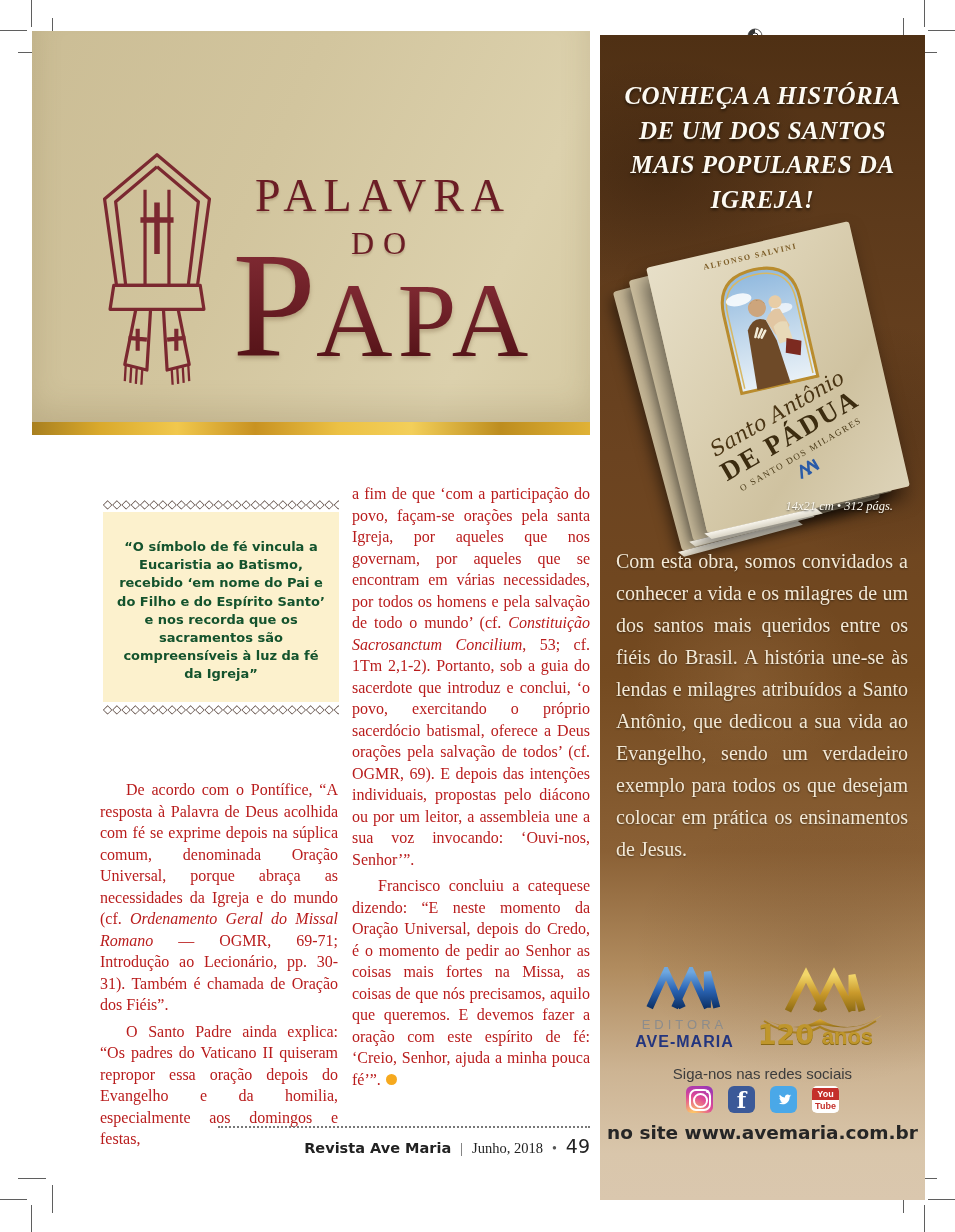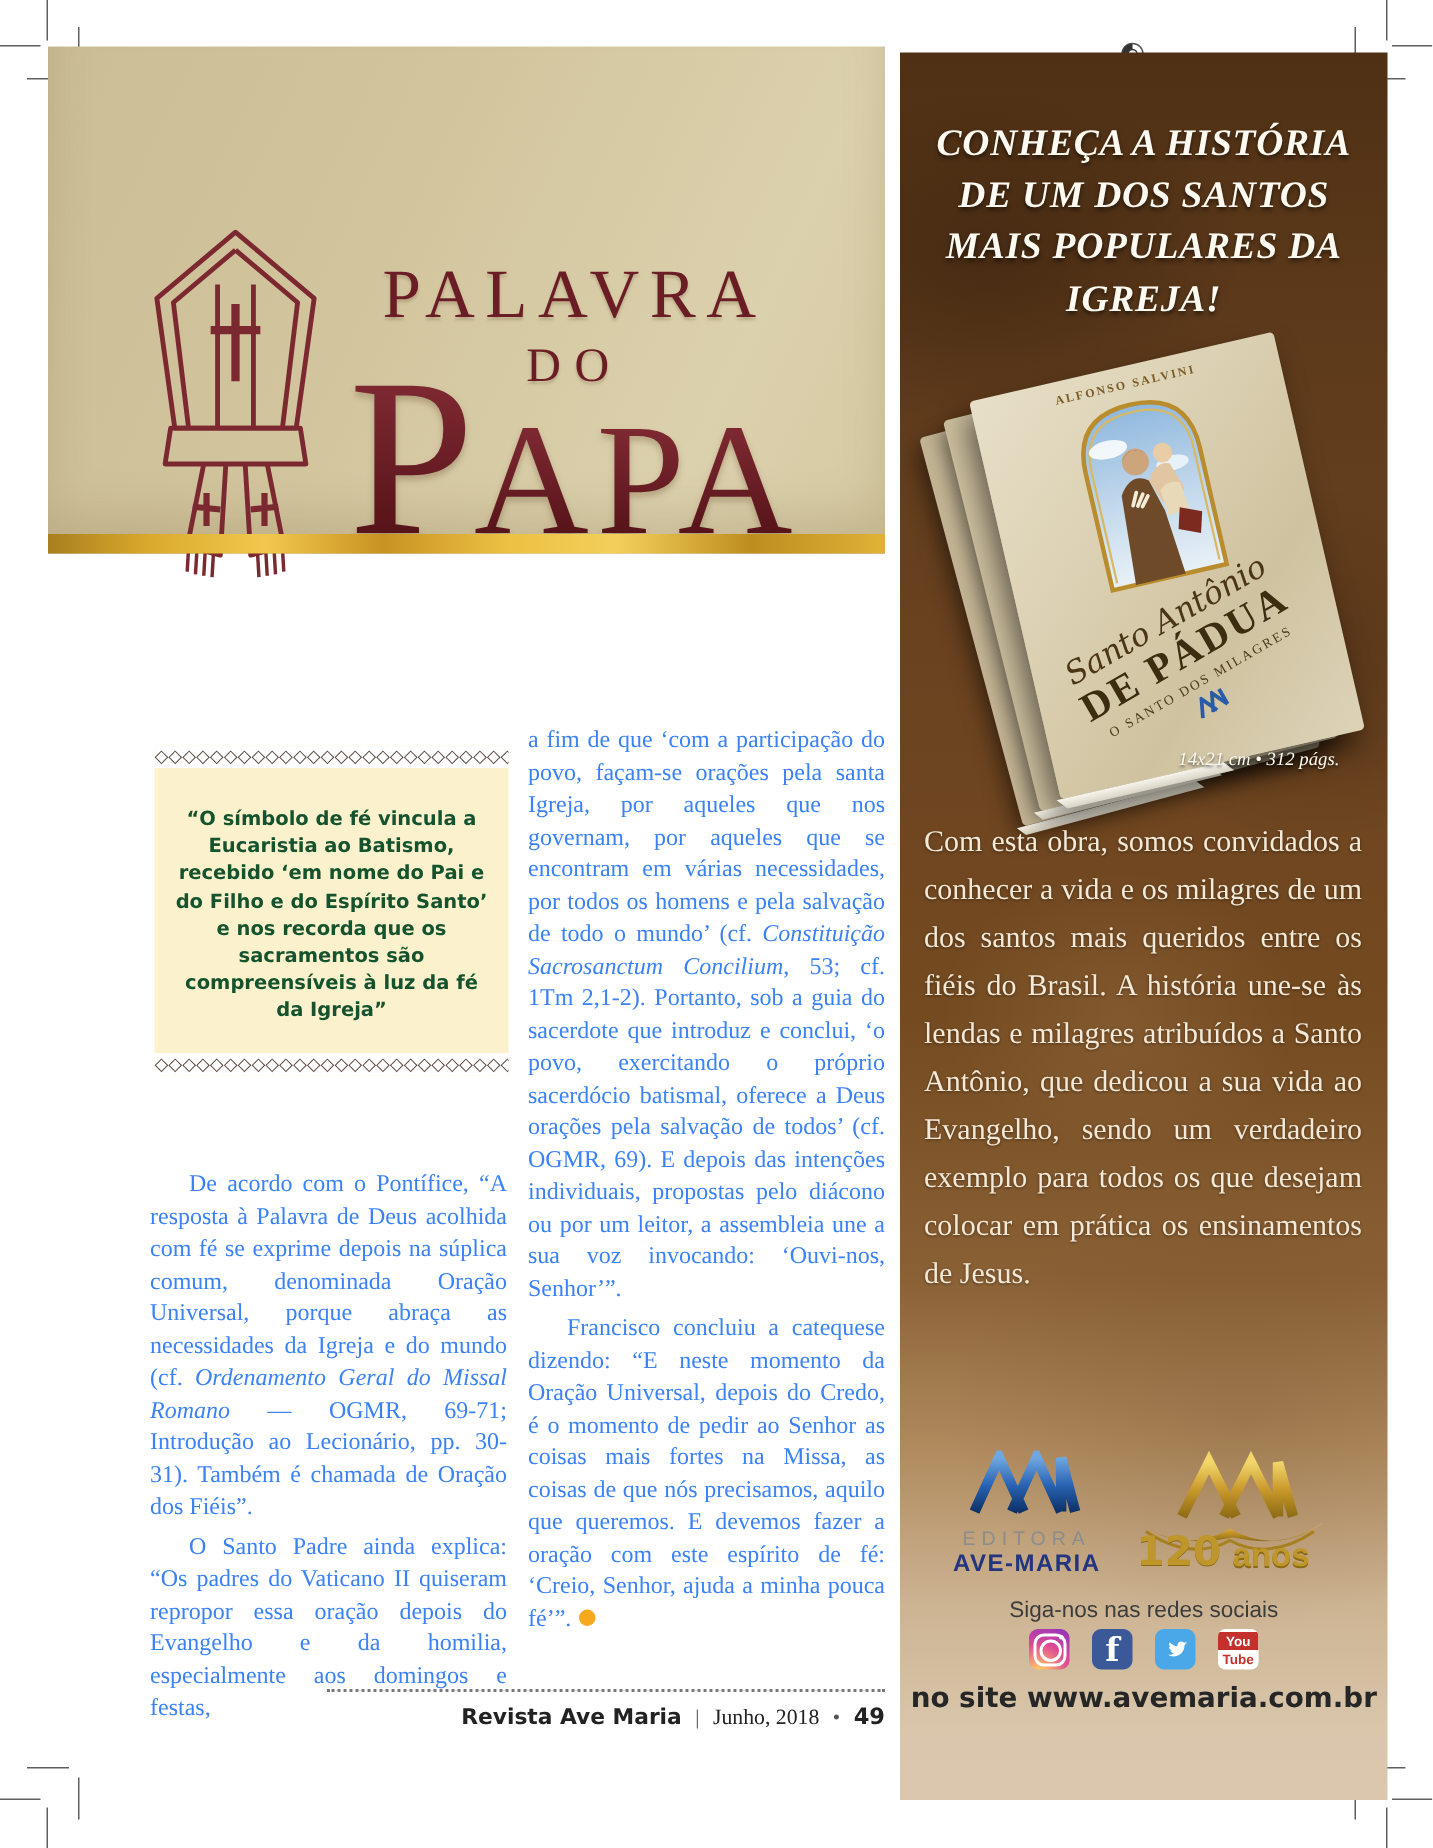--- a/index.html
+++ b/index.html
@@ -4,21 +4,21 @@
 <style>
   html,body{margin:0;padding:0;background:#ffffff;}
   .page{position:relative;width:955px;height:1232px;background:#ffffff;overflow:hidden;
         font-family:"Liberation Serif",serif;}
 
   
   .mark{position:absolute;background:#5f5f5f;}
   .regmark{position:absolute;width:16px;height:16px;}
 
   
-  .banner{position:absolute;left:32px;top:31px;width:558px;height:338px;
+  .banner{position:absolute;left:32px;top:31px;width:558px;height:404px;
           background:linear-gradient(115deg,#cbbd95 0%,#d2c59e 40%,#dcd1ad 78%,#d5c9a2 100%);
           box-shadow:inset 0 -26px 30px rgba(110,90,50,.18);}
   .gold-band{position:absolute;left:0;right:0;bottom:0;height:13px;
           background:linear-gradient(90deg,#a87f1f 0%,#d9a92c 12%,#f1c84d 26%,#c89222 40%,#ecc144 55%,#f3cf5a 68%,#bd8d1f 84%,#e0b236 100%);}
   .mitre{position:absolute;left:56px;top:112px;width:138px;height:248px;}
   .banner-title{position:absolute;left:186px;top:142px;width:330px;text-align:center;color:#6b1d25;}
   .bt-word1{font-size:46px;letter-spacing:7px;line-height:1;text-shadow:0 2px 2px rgba(90,60,30,.25);}
   .bt-word2{font-size:32px;letter-spacing:9px;line-height:1;margin-top:8px;text-shadow:0 2px 2px rgba(90,60,30,.25);}
   .bt-word3{display:flex;align-items:baseline;justify-content:center;line-height:.8;margin-top:-14px;
             filter:drop-shadow(0 3px 2px rgba(90,60,30,.3));}
@@ -27,34 +27,34 @@
   .bt-rest{font-size:106px;letter-spacing:5px;background:linear-gradient(180deg,#802a33 5%,#571419 90%);
             -webkit-background-clip:text;background-clip:text;color:transparent;}
 
   .quote-box{position:absolute;left:103px;top:497px;width:236px;background:#fcf1cd;}
   .diamond-row{height:15px;line-height:15px;font-size:12px;letter-spacing:0px;color:#56433b;
             white-space:nowrap;overflow:hidden;text-align:center;background:#ffffff;
             font-family:"DejaVu Sans",sans-serif;}
   .quote-text{padding:16px 10px 18px;font-family:"DejaVu Sans",sans-serif;font-weight:700;
             font-size:13px;line-height:1.4;color:#14532d;text-align:center;margin-top:10px;}
 
-  .col{position:absolute;width:238px;font-size:16px;line-height:21.5px;text-align:justify;color:#3b82f6;}
+  .col{position:absolute;width:238px;font-size:16px;line-height:21.5px;text-align:justify;color:#b91c1c;}
   .col p{margin:0;}
   .col p + p{margin-top:5px;}
   .indent{text-indent:26px;}
   .col em{font-style:italic;}
   .bullet{display:inline-block;width:11px;height:11px;border-radius:50%;background:#f6a91e;
           margin-left:5px;vertical-align:baseline;}
 
   .art-footer{position:absolute;left:218px;top:1126px;width:372px;border-top:2px dotted #787878;
           padding-top:7px;text-align:right;color:#222;}
   .art-footer .brand{font-family:"DejaVu Sans",sans-serif;font-weight:700;font-size:14.5px;}
   .art-footer .sep{color:#555;margin:0 5px;font-size:14px;}
   .art-footer .date{font-size:14.5px;}
-  .art-footer .pgnum{font-family:"DejaVu Sans",sans-serif;font-weight:700;font-size:15px;}
+  .art-footer .pgnum{font-family:"DejaVu Sans",sans-serif;font-weight:400;font-size:19px;}
 
   
   .ad{position:absolute;left:600px;top:35px;width:325px;height:1165px;overflow:hidden;
       background:
         radial-gradient(ellipse 260px 180px at 18% 12%, rgba(30,15,5,.30), transparent 65%),
         radial-gradient(ellipse 230px 200px at 85% 35%, rgba(35,18,6,.25), transparent 60%),
         radial-gradient(ellipse 200px 160px at 45% 55%, rgba(255,215,170,.10), transparent 60%),
         radial-gradient(ellipse 300px 220px at 70% 78%, rgba(60,30,10,.12), transparent 65%),
         linear-gradient(180deg,#4f3014 0%,#5d3a1b 16%,#6b4320 36%,#744a20 55%,#8a6035 70%,#b08b5e 80%,#cdb493 89%,#d9c6ab 96%,#dac7ae 100%);}
   .ad-headline{margin:44px 24px 0;text-align:center;font-style:italic;font-weight:700;

